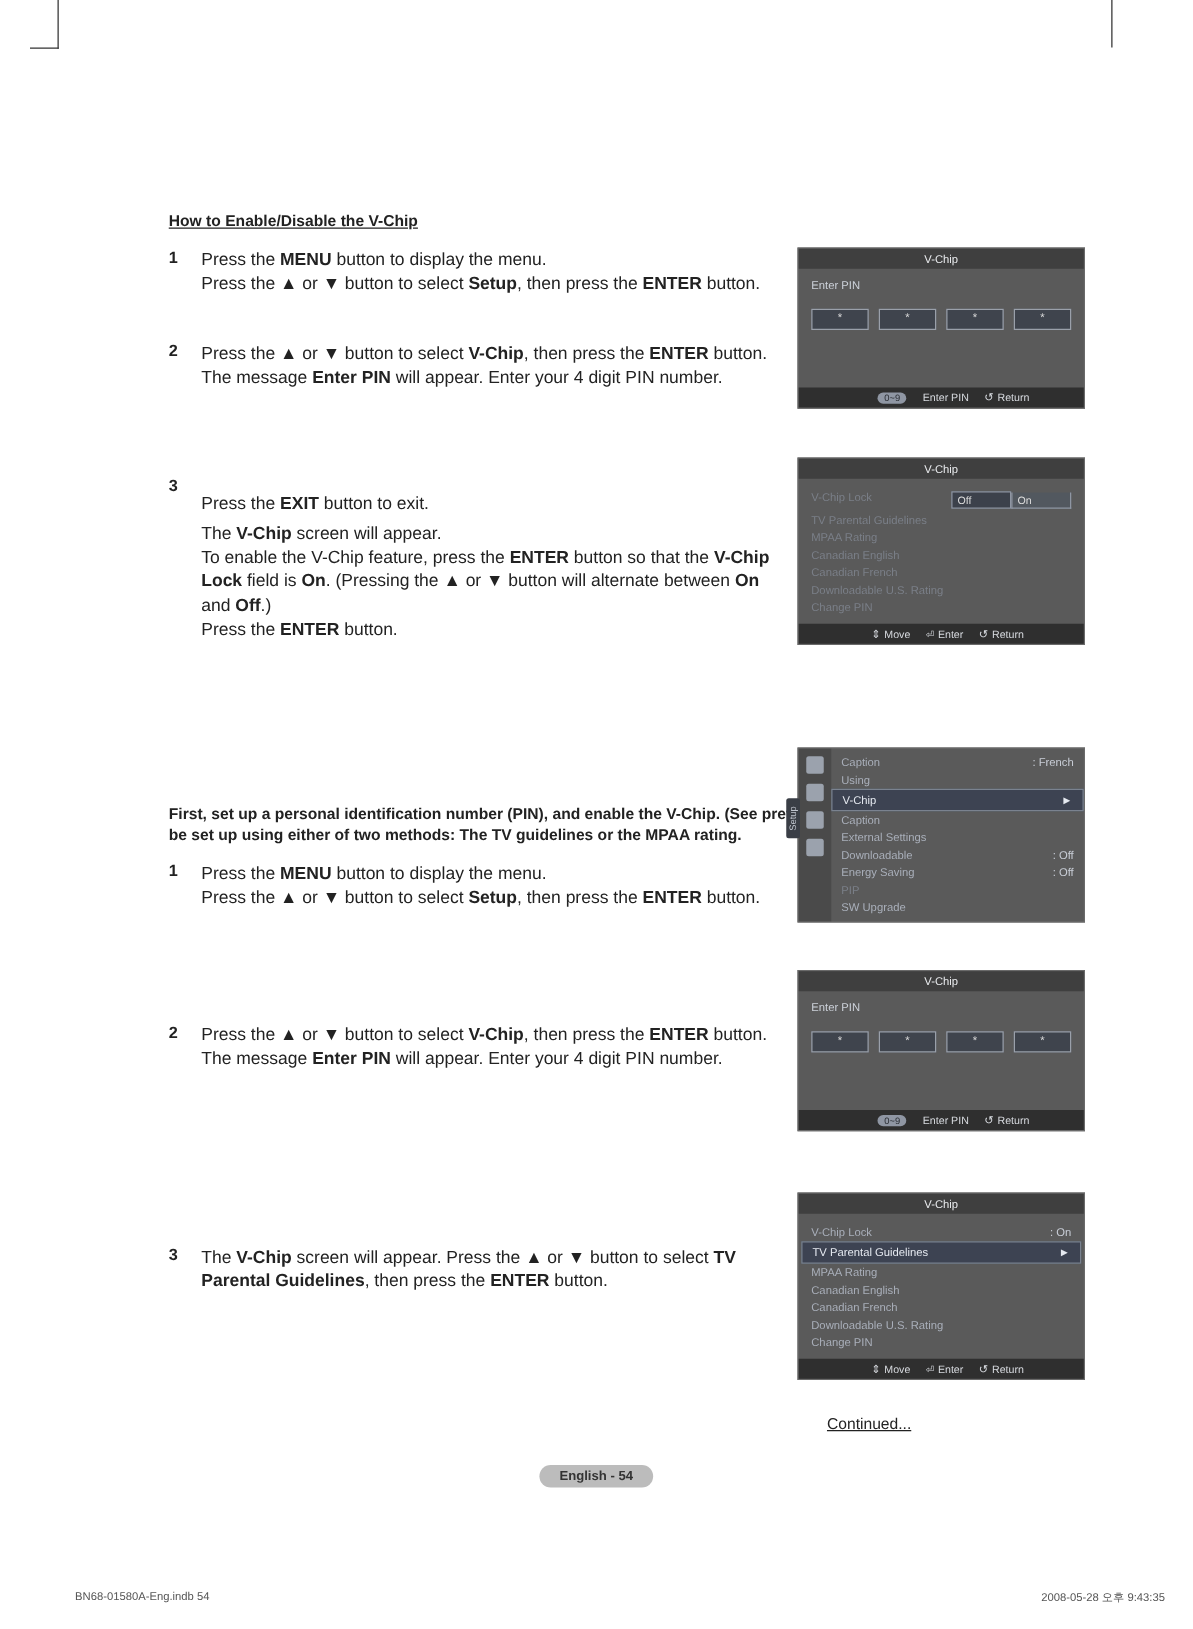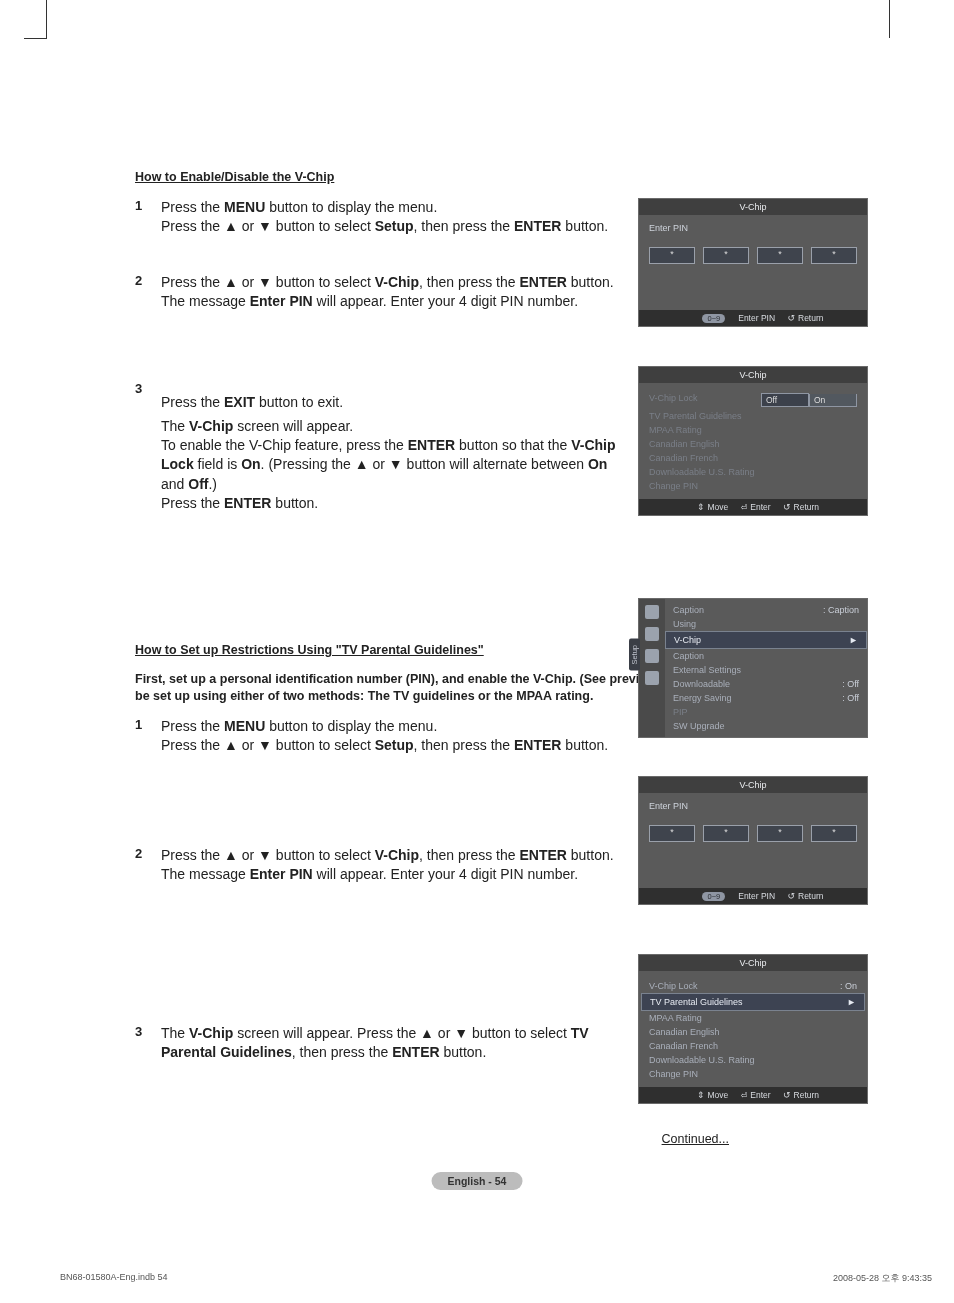--- a/index.html
+++ b/index.html
@@ -79,21 +79,20 @@
         <div class="step" style="margin-bottom: 20px;">
           <div class="num">3</div>
           <div class="body">
             <p style="margin-top:12px">Press the <b>EXIT</b> button to exit.</p>
             <p>The <b>V-Chip</b> screen will appear.<br>To enable the V-Chip feature, press the <b>ENTER</b> button so that the <b>V-Chip Lock</b> field is <b>On</b>. (Pressing the ▲ or ▼ button will alternate between <b>On</b> and <b>Off</b>.)<br>Press the <b>ENTER</b> button.</p>
           </div>
         </div>
       </div>
 
     <div class="sec2">
-      <div class="section-title">How to Set up Restrictions Using "TV Parental Guidelines"</div>
       <div class="intro">First, set up a personal identification number (PIN), and enable the V-Chip. (See previous section.) Parental restrictions can be set up using either of two methods: The TV guidelines or the MPAA rating.</div>
       <div id="sec2-steps">
           <div class="step" style="margin-bottom: 90px;">
             <div class="num">1</div>
             <div class="body">
               <p>Press the <b>MENU</b> button to display the menu.<br>Press the ▲ or ▼ button to select <b>Setup</b>, then press the <b>ENTER</b> button.</p>
             </div>
           </div>
           <div class="step" style="margin-bottom: 140px;">
             <div class="num">2</div>
@@ -168,21 +167,21 @@
     <div class="col">
       <div class="iconcol">
         <div class="ic"></div>
         <div class="ic"></div>
         <div class="ic"></div>
         <div class="ic"></div>
       </div>
       <div class="listcol" id="osd3-body">
           <div class="mrow">
             <span>Caption</span>
-            <span class="v">: Caption</span>
+            <span class="v">: French</span>
           </div>
           <div class="mrow">
             <span>Using</span>
             <span class="v"></span>
           </div>
           <div class="mrow hl">
             <span>V-Chip</span>
             <span class="arrow">►</span>
           </div>
           <div class="mrow">

